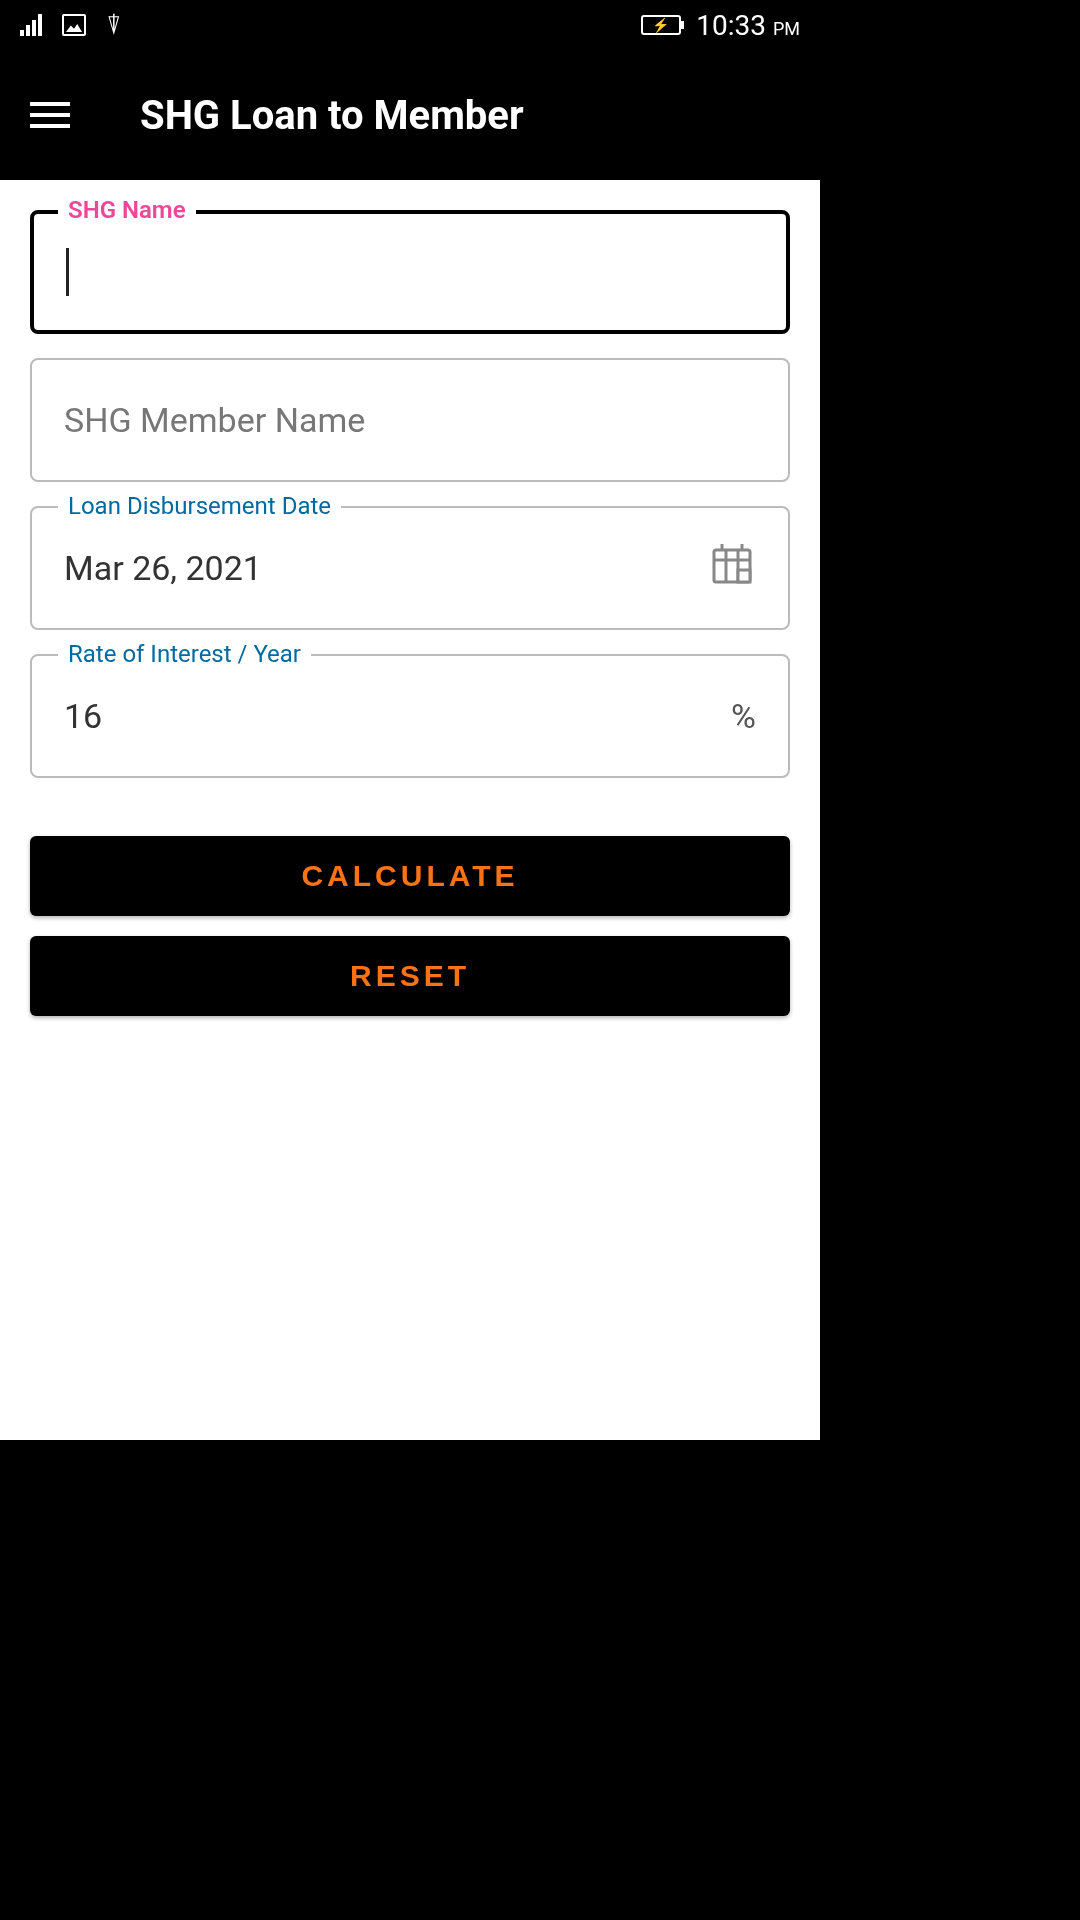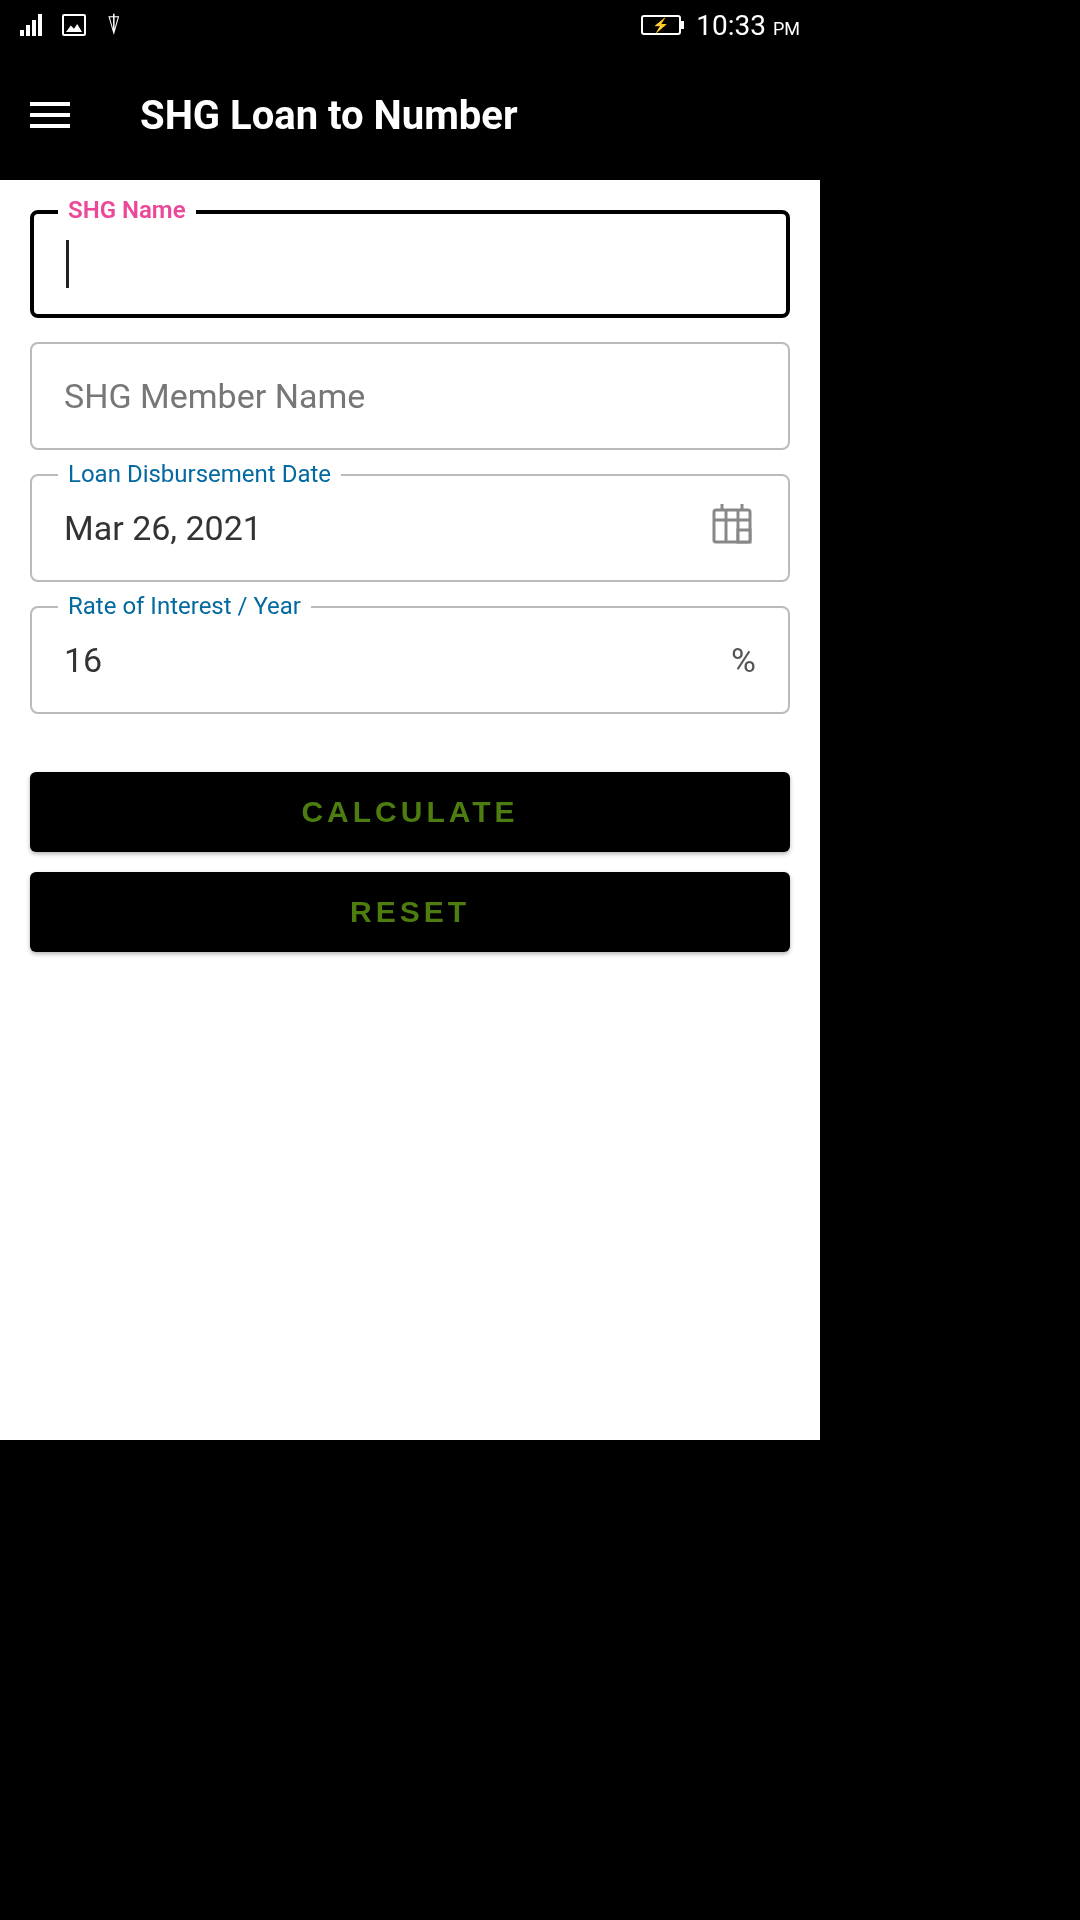--- a/index.html
+++ b/index.html
@@ -141,21 +141,21 @@
       top: -14px;
       left: 28px;
       background: #fff;
       padding: 0 10px;
       font-size: 24px;
       color: #0369a1;
       z-index: 2;
     }
     .input-box {
       width: 100%;
-      height: 108px;
+      height: 124px;
       border: 2px solid #bbb;
       border-radius: 8px;
       padding: 0 32px;
       font-size: 34px;
       display: flex;
       align-items: center;
       color: #333;
       background: #fff;
     }
     .input-box.placeholder-only {
@@ -178,21 +178,21 @@
     .calendar-icon {
       margin-left: auto;
       color: #888;
     }
     
     
     .btn {
       width: 100%;
       height: 80px;
       background: #000;
-      color: #4d7c0f;
+      color: #f97316;
       border: none;
       border-radius: 6px;
       font-size: 30px;
       font-weight: 700;
       letter-spacing: 4px;
       cursor: pointer;
       margin-top: 24px;
       box-shadow: 0 2px 4px rgba(0,0,0,0.3);
     }
     .btn:first-of-type { margin-top: 34px; }
@@ -221,21 +221,21 @@
     </span>
   </div>
 </div>
 
 <div class="app-header">
   <div class="hamburger">
     <span></span>
       <span></span>
       <span></span>
   </div>
-  <div class="page-title">SHG Loan to Number</div>
+  <div class="page-title">SHG Loan to Member</div>
 </div>
 
 <div class="content">
 
   
   <div class="input-group focused">
     <div class="input-label">SHG Name</div>
     <div class="input-box">
       <span class="cursor"></span>
     </div>

